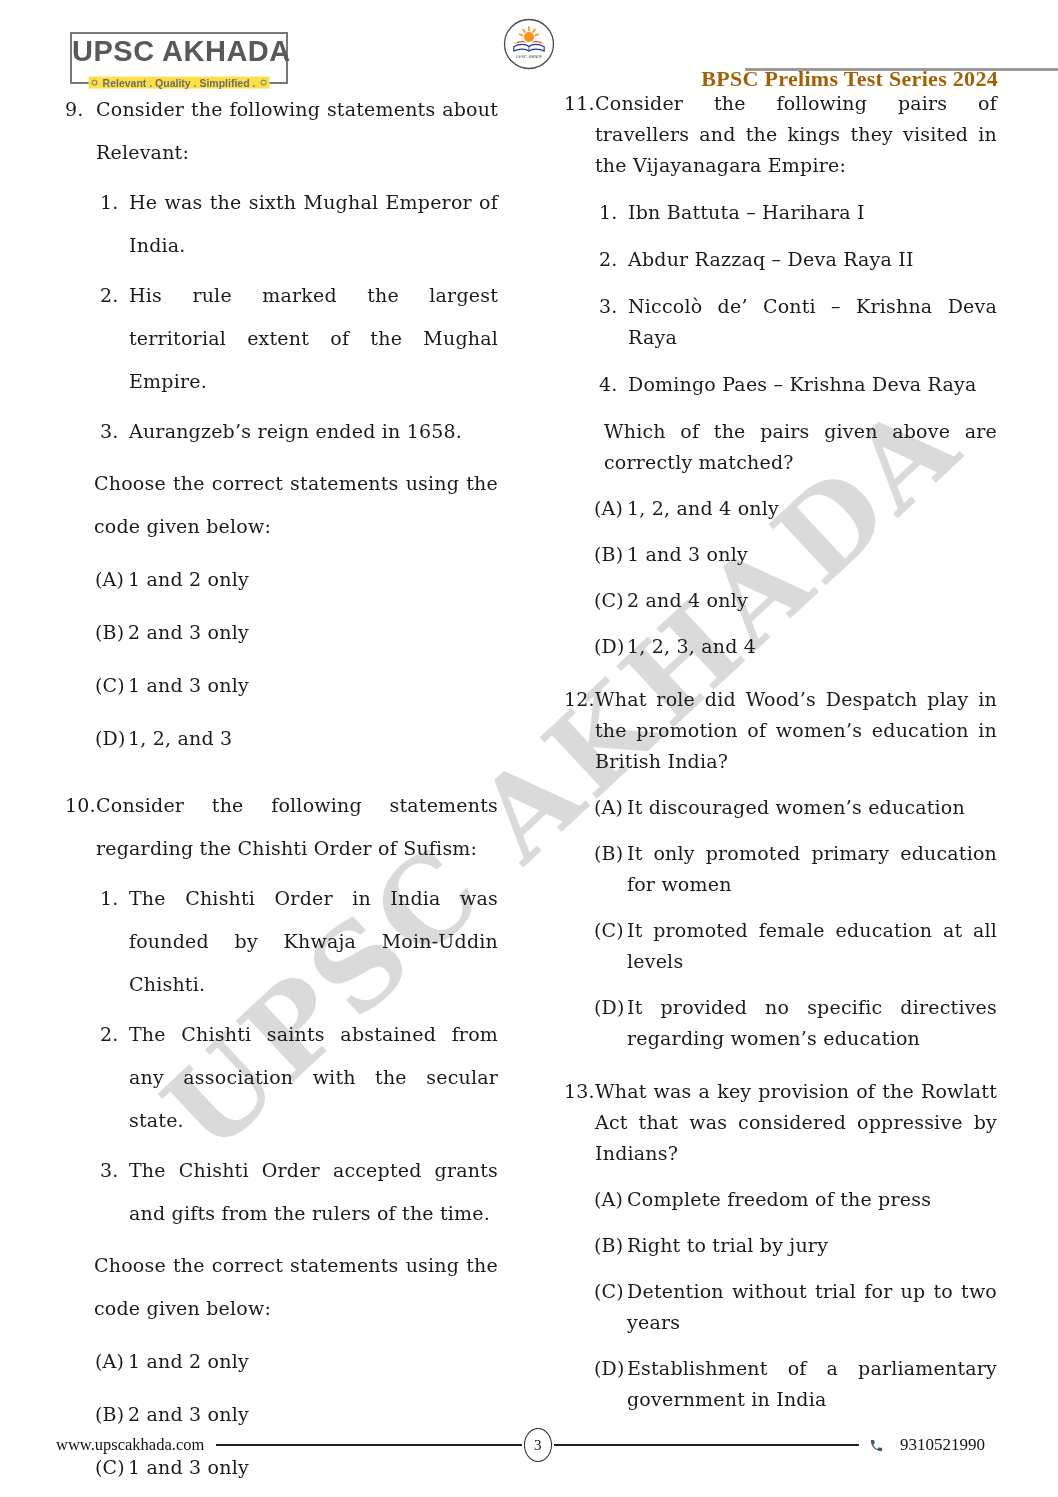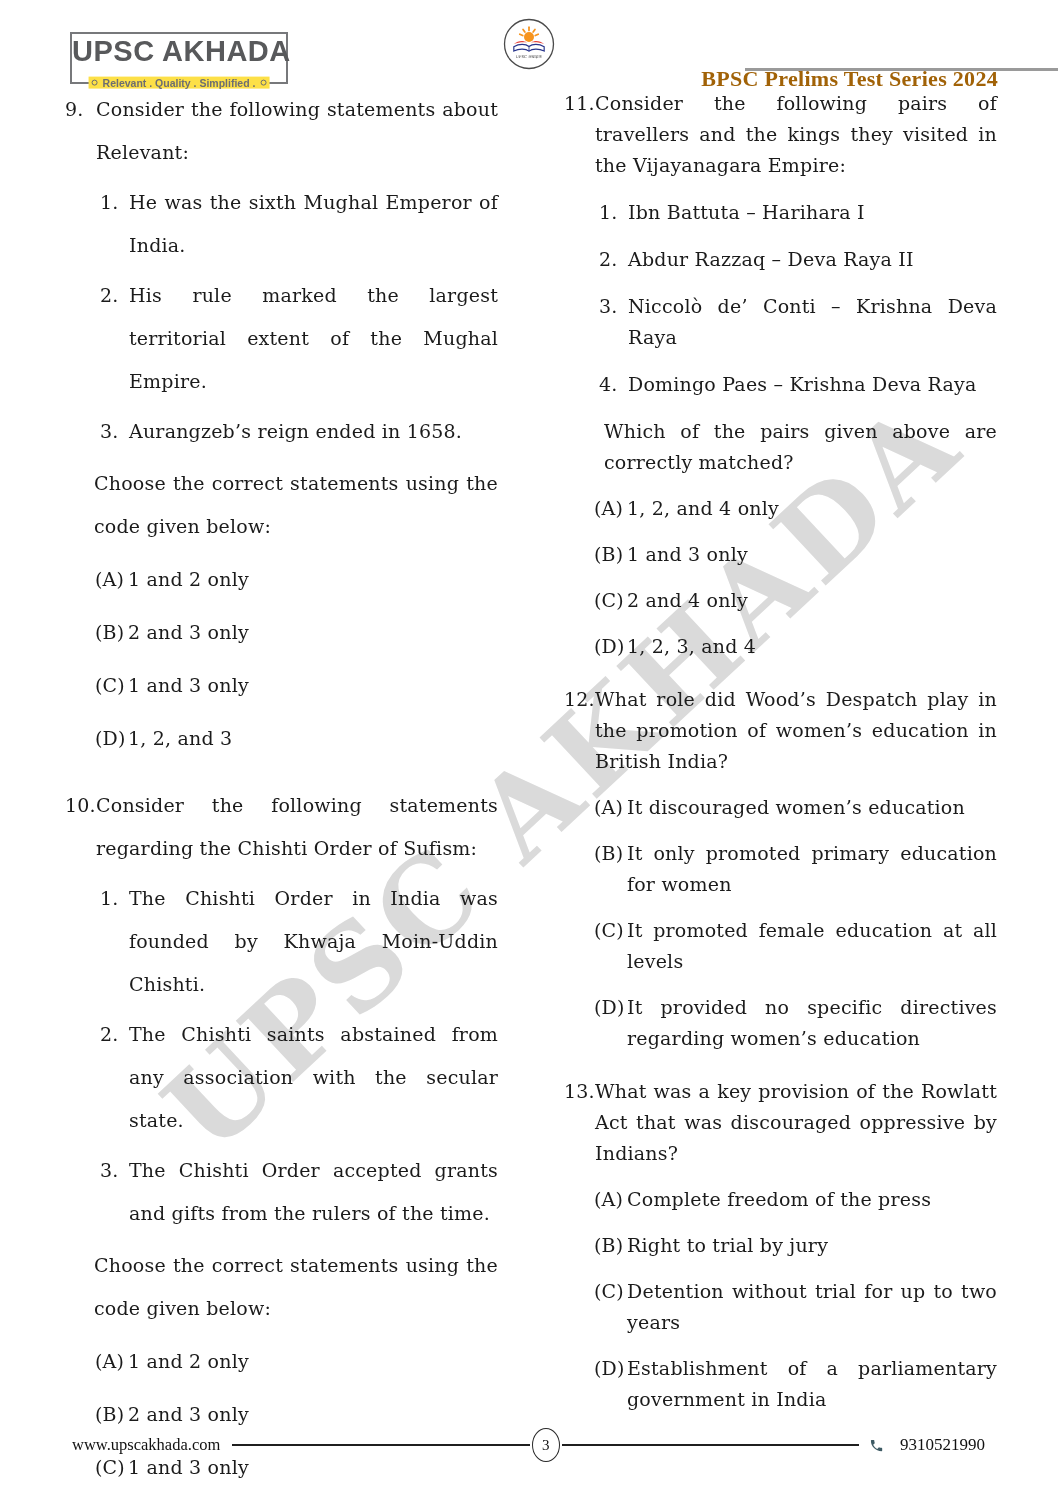--- a/index.html
+++ b/index.html
@@ -74,21 +74,21 @@
   .col-left .opt    { margin-top:10px; }
   .col-left .q + .q { margin-top:24px; }
 
   .col-right .stmt   { margin-top:16px; }
   .col-right .prompt { margin-top:16px;margin-left:40px; }
   .col-right .opt    { margin-top:15px; }
   .col-right .q + .q { margin-top:22px; }
 
   
   .footer {
-    position:absolute; left:72px; right:73px; top:1428px; height:34px; z-index:1;
+    position:absolute; left:56px; right:73px; top:1428px; height:34px; z-index:1;
     display:flex; align-items:center;
     font-family:"Liberation Serif", serif; font-size:16.5px; color:#111;
   }
   .f-rule { flex:1; height:2px; background:#1f1f1f; }
   .f-rule.left  { margin:0 0 0 12px; }
   .f-rule.right { margin:0 10px 0 0; }
   .page-badge {
     flex:none; width:28px; height:34px; margin:0 2px;
     border:1.6px solid #2a2a2a; border-radius:50%; background:#fff;
     display:flex; align-items:center; justify-content:center;
@@ -275,21 +275,21 @@
         </div>
         <div class="opt">
           <span class="o-label">(D)</span>
           <div class="o-text">It provided no specific directives regarding women’s education</div>
         </div>
       </div>
 
       <div class="q">
         <div class="q-row">
           <span class="q-num">13.</span>
-          <div class="q-text">What was a key provision of the Rowlatt Act that was discouraged oppressive by Indians?</div>
+          <div class="q-text">What was a key provision of the Rowlatt Act that was considered oppressive by Indians?</div>
         </div>
         <div class="opt">
           <span class="o-label">(A)</span>
           <div class="o-text">Complete freedom of the press</div>
         </div>
         <div class="opt">
           <span class="o-label">(B)</span>
           <div class="o-text">Right to trial by jury</div>
         </div>
         <div class="opt">

